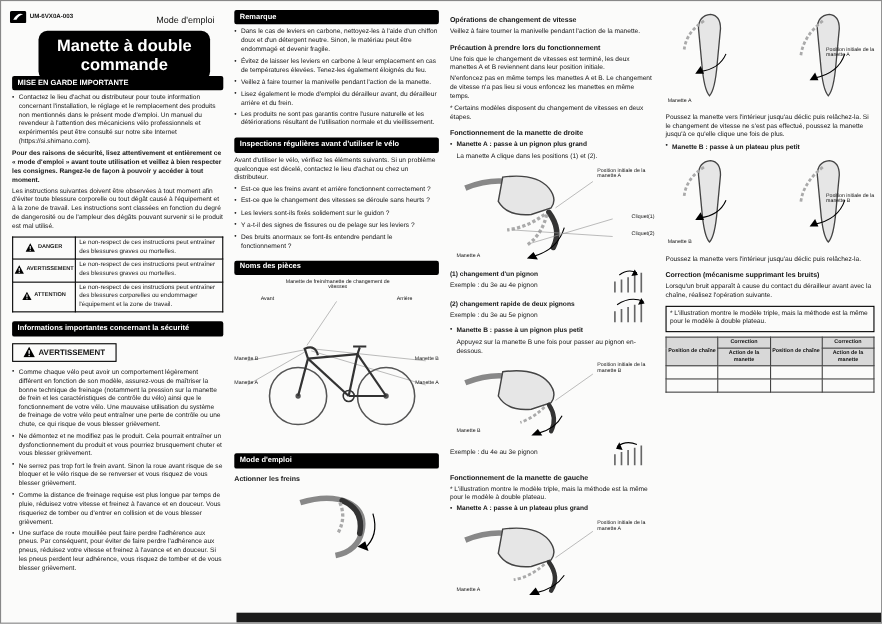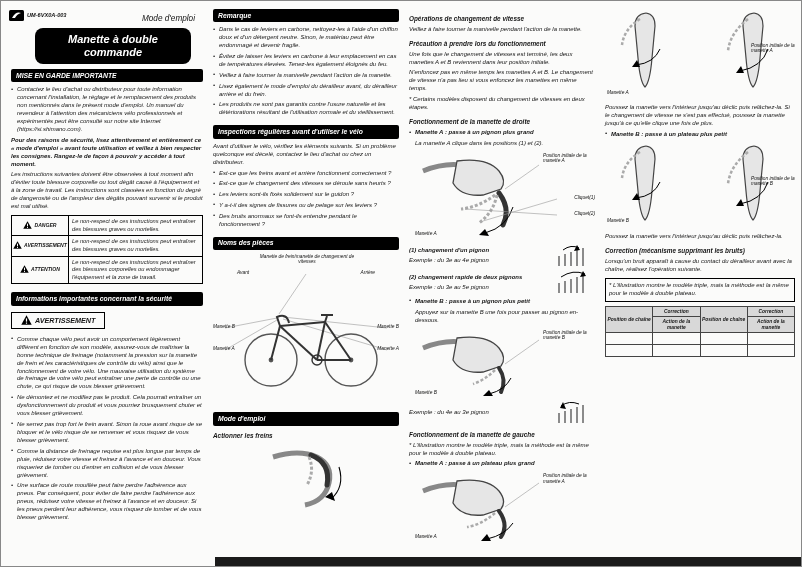--- a/index.html
+++ b/index.html
@@ -1,20 +1,20 @@
 <!DOCTYPE html>
 <html><head>
 <meta charset="utf-8">
 <style>
 *{margin:0;padding:0;box-sizing:border-box;}
 body{margin:0;background:#b0b0b0;}
-#page{position:relative;width:802px;height:567px;background:#fbfbfa;font-family:"Liberation Sans",sans-serif;font-size:6px;line-height:1.33;color:#161616;overflow:hidden;border:1px solid #888;font-style:italic;}
+#page{position:relative;width:802px;height:567px;background:#fbfbfa;font-family:"Liberation Sans",sans-serif;font-size:6px;line-height:1.33;color:#161616;overflow:hidden;border:1px solid #888;}
 .brand{position:absolute;left:8px;top:9px;display:flex;align-items:center;gap:3px;font-size:5.6px;font-weight:bold;color:#111;}
 .toptitle{position:absolute;left:141px;top:13px;font-size:8.2px;color:#111;}
-.banner{position:absolute;left:34px;top:27px;width:156px;background:#000;color:#fff;border-radius:8px;text-align:center;font-weight:bold;font-size:11px;line-height:1.18;padding:5px 4px;}
+.banner{position:absolute;left:34px;top:27px;width:156px;background:#000;color:#fff;border-radius:8px;text-align:center;font-weight:bold;font-size:15px;line-height:1.18;padding:5px 4px;}
 .col{position:absolute;}
 #c1{left:10px;top:68px;width:192px;}
 #c2{left:212px;top:8px;width:186px;}
 #c3{left:408px;top:8px;width:186px;}
 #c4{left:604px;top:8px;width:190px;}
 .sech{background:#000;color:#fff;font-weight:bold;font-size:6.8px;line-height:1.25;padding:2.5px 5px;margin:8px 0 4px;border-radius:2px;}
 .first{margin-top:0;}
 .bh{font-weight:bold;font-size:6.4px;margin:6px 0 2px;}
 .bh2{font-weight:bold;font-size:6px;margin:3px 0 1px;}
 .p{margin:2.5px 0;}

